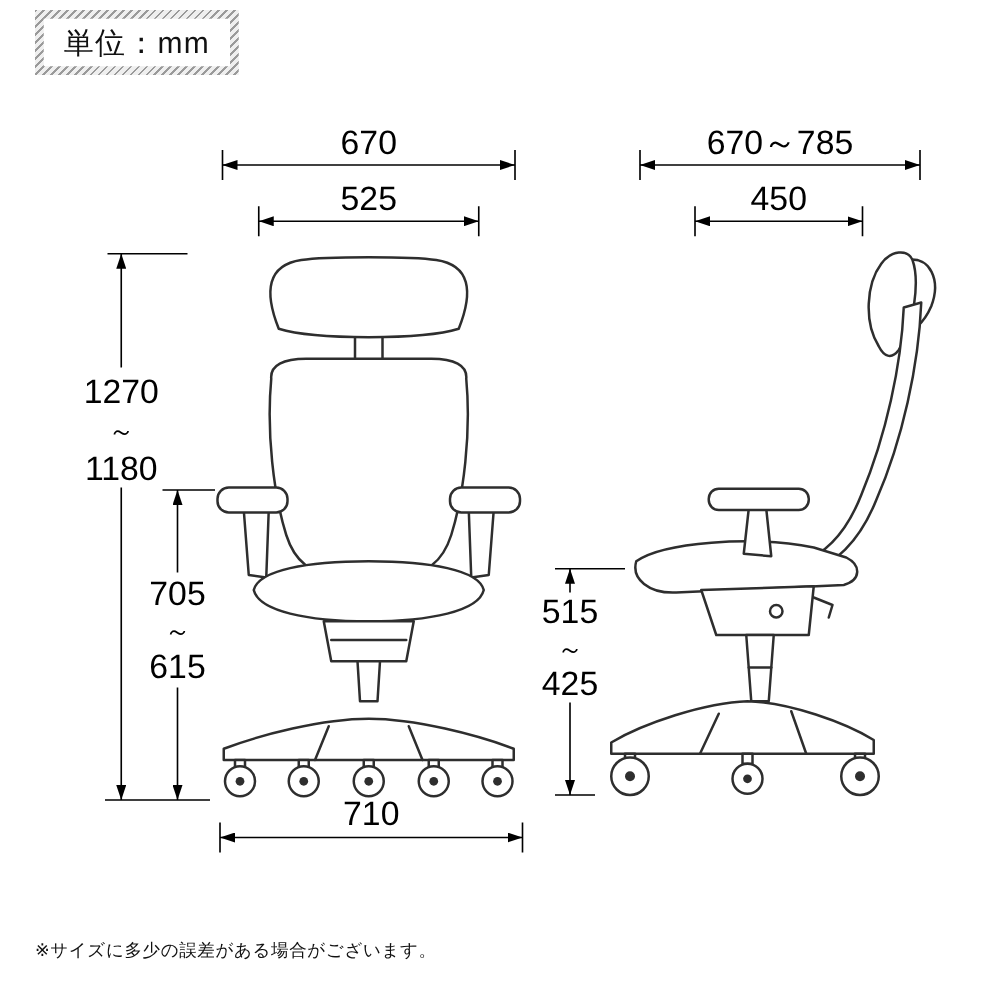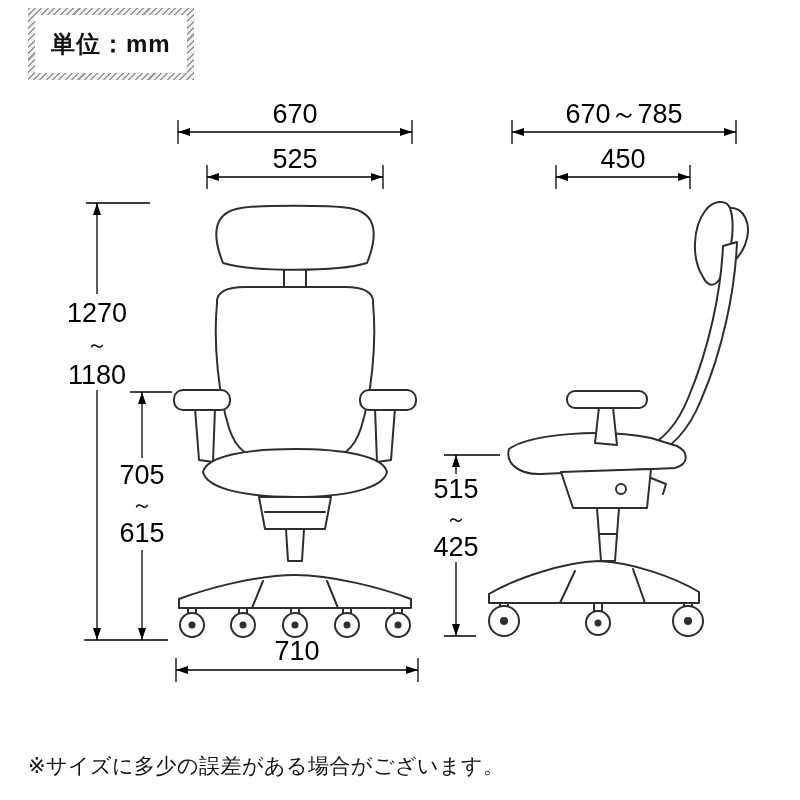--- a/index.html
+++ b/index.html
@@ -1,22 +1,22 @@
 <!DOCTYPE html>
 <html><head>
 <meta charset="utf-8">
 <style>
   html,body{margin:0;padding:0;background:#fff;}
   .page{position:relative;width:800px;height:800px;background:#fff;overflow:hidden;
         font-family:"Liberation Sans","DejaVu Sans",sans-serif;color:#111;}
   .unit-box{position:absolute;left:28px;top:8px;
         background:repeating-linear-gradient(135deg,#9a9a9a 0 1.5px,#efefef 1.5px 4.5px);
         padding:7px;}
-  .unit-box-inner{background:#fff;padding:13px 16px;font-size:24px;letter-spacing:1px;color:#111;font-weight:bold;}
-  .footnote{position:absolute;left:28px;top:752px;font-size:21px;color:#111;letter-spacing:0.5px;}
+  .unit-box-inner{background:#fff;padding:3px 16px;font-size:24px;letter-spacing:1px;color:#111;}
+  .footnote{position:absolute;left:28px;top:752px;font-size:14px;color:#111;letter-spacing:0.5px;}
   svg{position:absolute;left:0;top:0;}
   text{font-family:"Liberation Sans","DejaVu Sans",sans-serif;fill:#000;}
   .dimnum{font-size:27px;}
   .tilde{font-size:21px;}
 </style>
 </head>
 <body>
 
 <div class="page">
 

